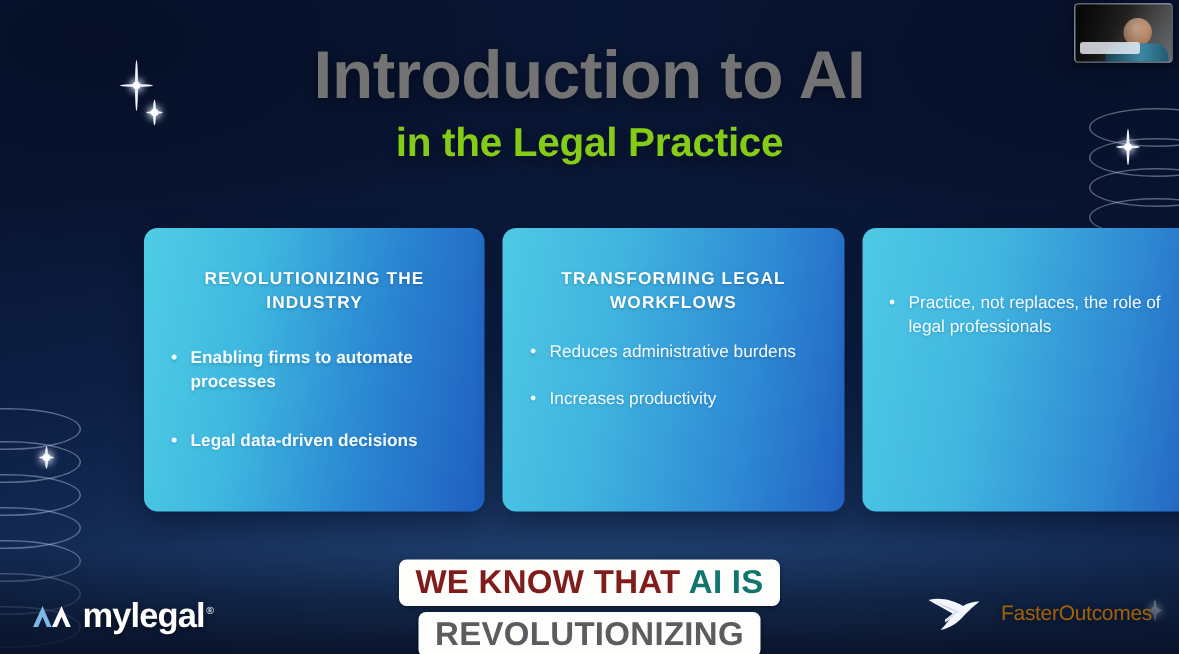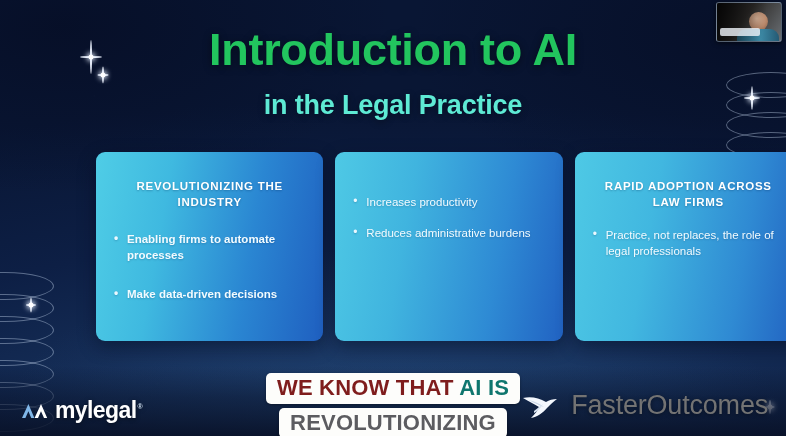--- a/index.html
+++ b/index.html
@@ -61,25 +61,25 @@
   .sparkle i{width:100%;height:2px;filter:blur(.3px);}
   .sparkle::after{
     content:"";position:absolute;left:50%;top:50%;width:5px;height:5px;
     transform:translate(-50%,-50%);background:#fff;border-radius:50%;
     box-shadow:0 0 5px 2px rgba(230,240,255,.85);
   }
 
   
   .title-block{position:absolute;left:0;right:0;top:26px;text-align:center;}
   .title{
-    font-size:45px;font-weight:700;color:#22c55e;letter-spacing:-.3px;
+    font-size:45px;font-weight:700;color:#737373;letter-spacing:-.3px;
     line-height:1.08;text-shadow:0 2px 8px rgba(0,0,0,.45);
   }
   .subtitle{
-    margin-top:15px;font-size:27px;font-weight:700;color:#5eead4;
+    margin-top:5px;font-size:27px;font-weight:700;color:#84cc16;
     letter-spacing:-.2px;text-shadow:0 2px 7px rgba(0,0,0,.4);
   }
 
   
   .cards{position:absolute;left:96px;top:152px;width:706px;height:189px;display:flex;gap:12px;}
   .card{
     flex:1;border-radius:9px;padding:26px 18px 10px;
     box-sizing:border-box;position:relative;overflow:hidden;
     box-shadow:0 6px 18px rgba(3,10,28,.42);
   }
@@ -121,21 +121,21 @@
   .logo-left .word{
     font-size:23px;font-weight:700;color:#ffffff;letter-spacing:-.6px;
     position:relative;text-shadow:0 1px 4px rgba(0,0,0,.5);
   }
   .logo-left .word .reg{
     font-size:7px;font-weight:700;vertical-align:super;margin-left:1px;color:#cfe0f2;
   }
   .logo-right{position:absolute;right:18px;bottom:15px;display:flex;align-items:center;gap:9px;}
   .logo-right .bird{width:40px;height:26px;}
   .logo-right .word{
-    font-size:27px;font-weight:400;color:#737373;letter-spacing:-.2px;
+    font-size:14px;font-weight:400;color:#a16207;letter-spacing:-.2px;
     text-shadow:0 1px 4px rgba(0,0,0,.5);
   }
 
   
   .cam{
     position:absolute;right:4px;top:2px;width:64px;height:38px;border-radius:3px;
     overflow:hidden;border:1px solid rgba(150,180,215,.45);
     background:linear-gradient(125deg,#1b1b1b 0%,#2d2b29 42%,#6a6f74 100%);
     box-shadow:0 1px 5px rgba(0,0,0,.6);
   }
@@ -211,33 +211,33 @@
     <div class="title">Introduction to AI</div>
     <div class="subtitle">in the Legal Practice</div>
   </div>
 
   <div class="cards">
 
     <div class="card c1">
       <div class="card-title">REVOLUTIONIZING THE INDUSTRY</div>
       <ul class="bullets">
         <li>Enabling firms to automate processes</li>
-        <li>Make data-driven decisions</li>
+        <li>Legal data-driven decisions</li>
       </ul>
     </div>
 
     <div class="card c2">
+      <div class="card-title">TRANSFORMING LEGAL WORKFLOWS</div>
       <ul class="bullets">
+        <li>Reduces administrative burdens</li>
         <li>Increases productivity</li>
-        <li>Reduces administrative burdens</li>
       </ul>
     </div>
 
     <div class="card c3">
-      <div class="card-title">RAPID ADOPTION ACROSS LAW FIRMS</div>
       <ul class="bullets">
         <li>Practice, not replaces, the role of legal professionals</li>
       </ul>
     </div>
 
   </div>
 
   <div class="bg-bottomband"></div>
 
   <div class="caption">

